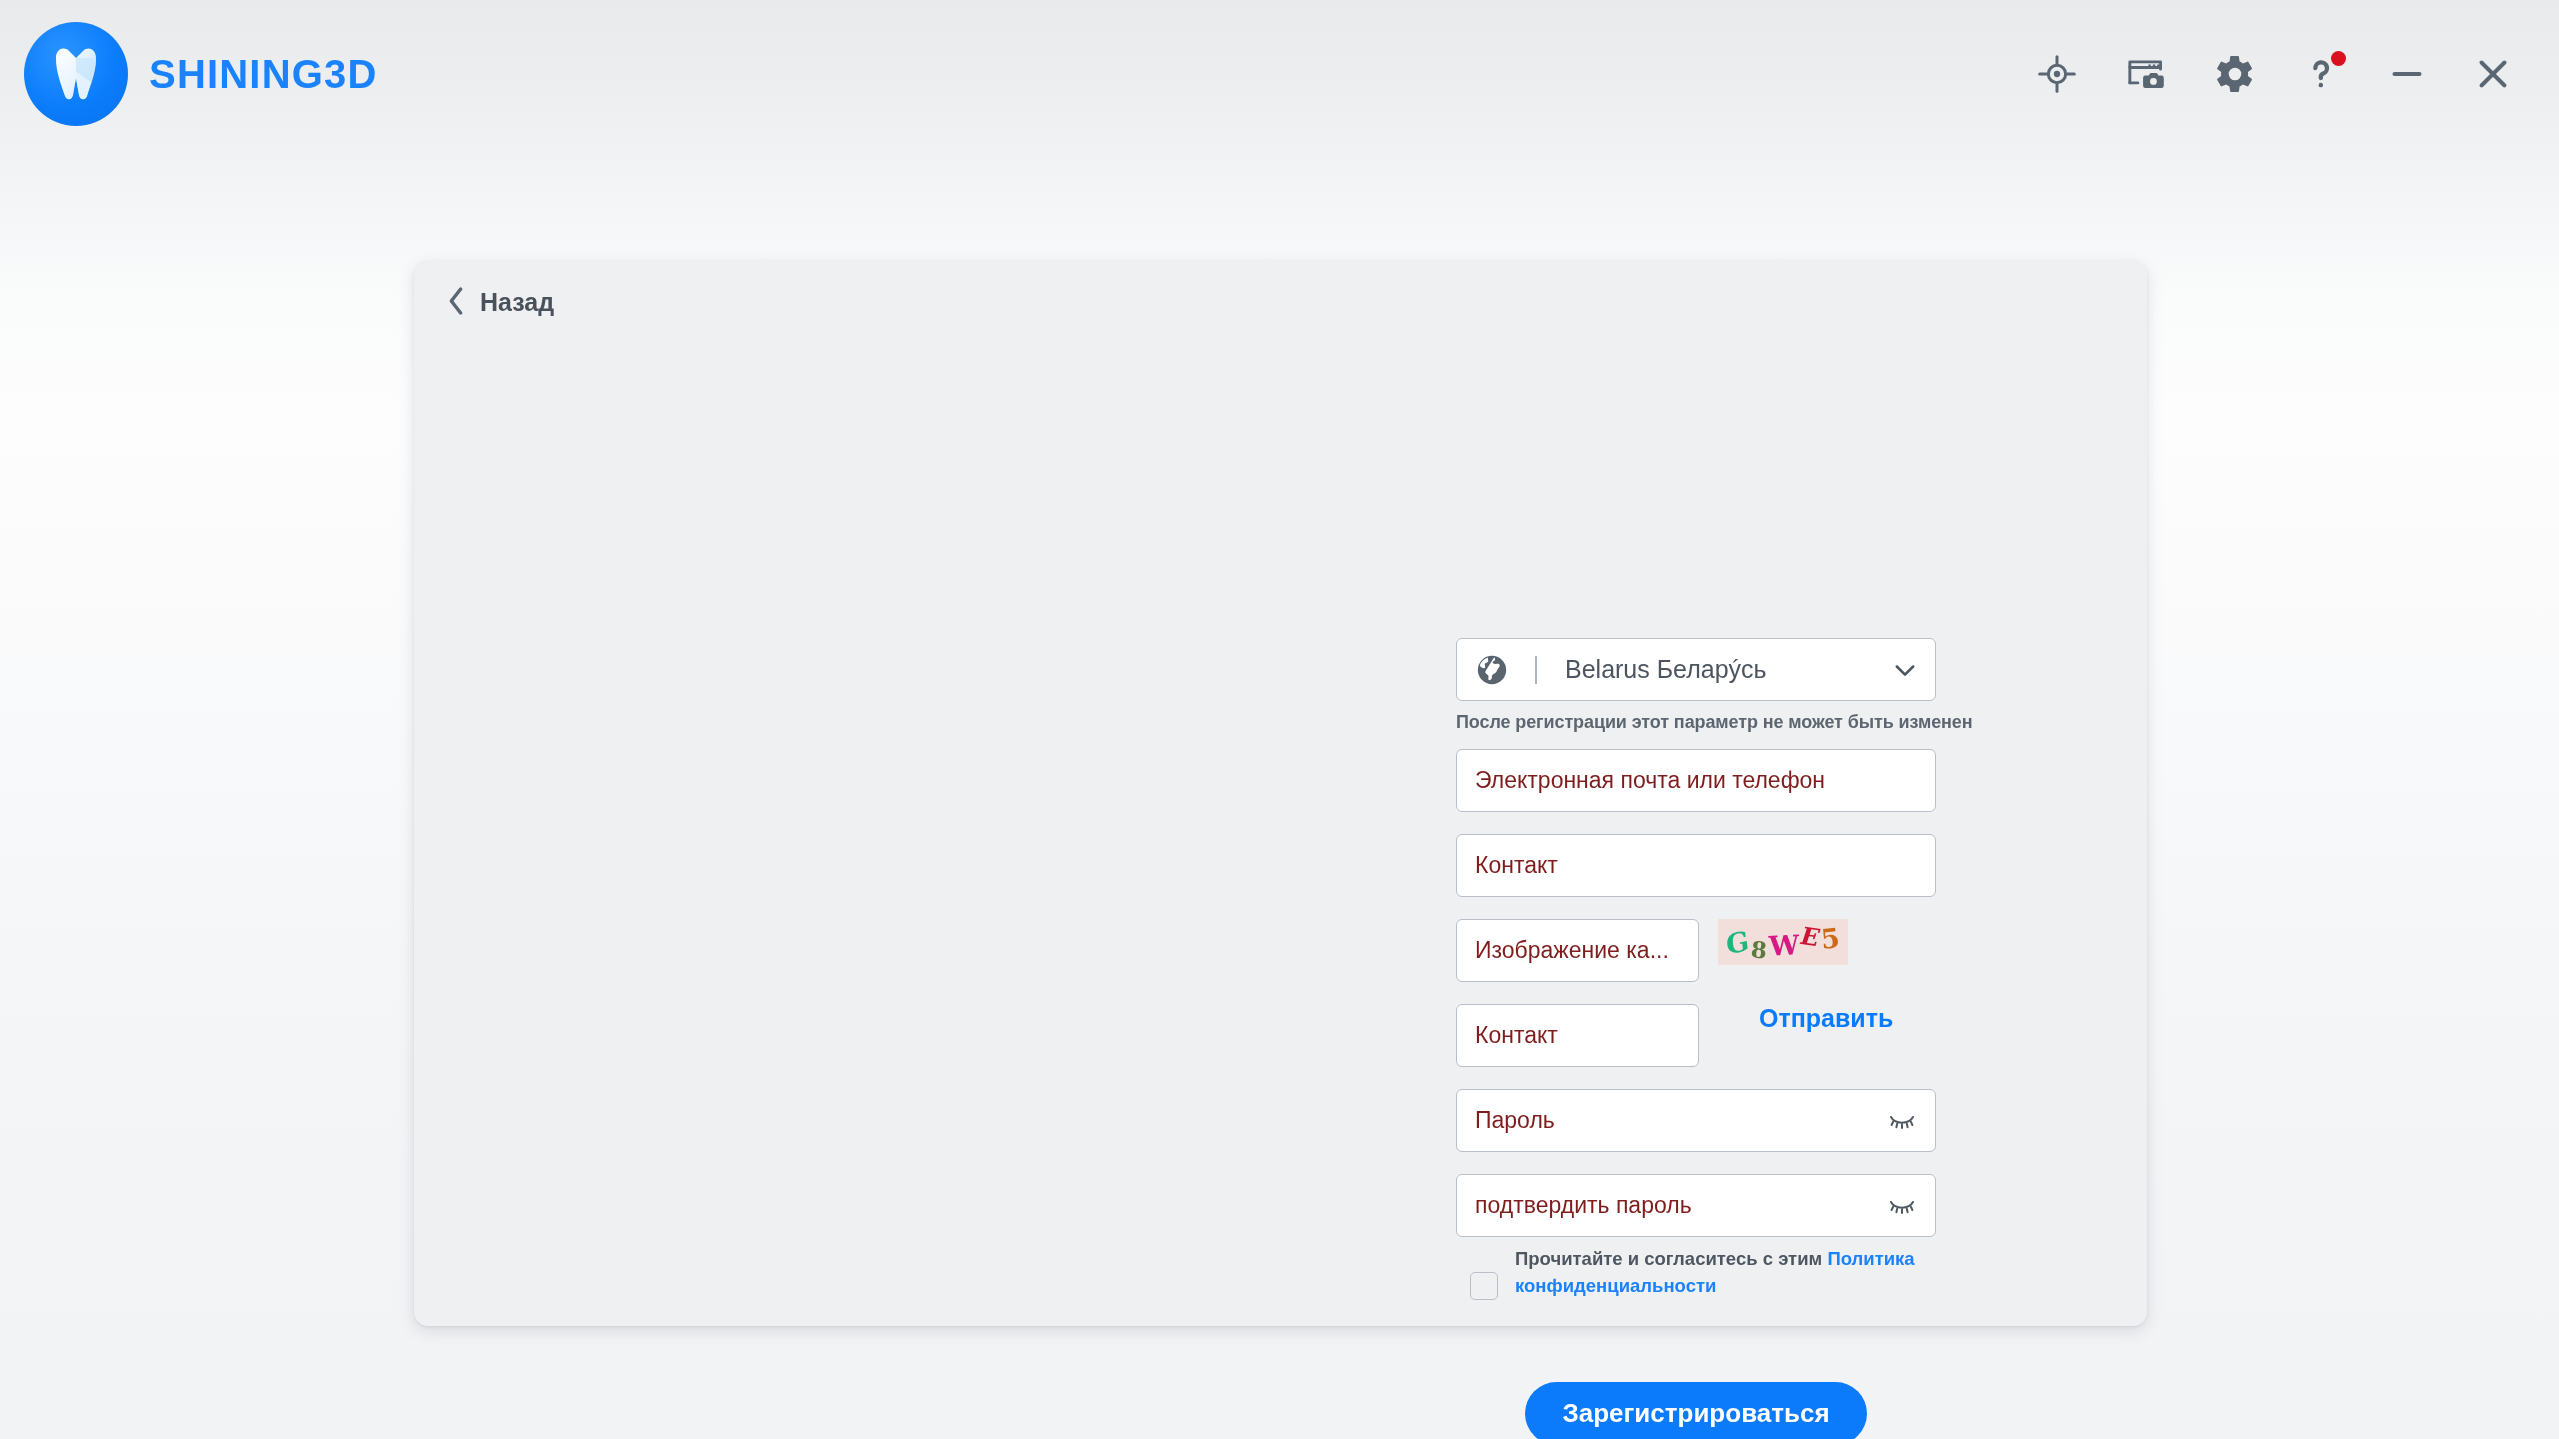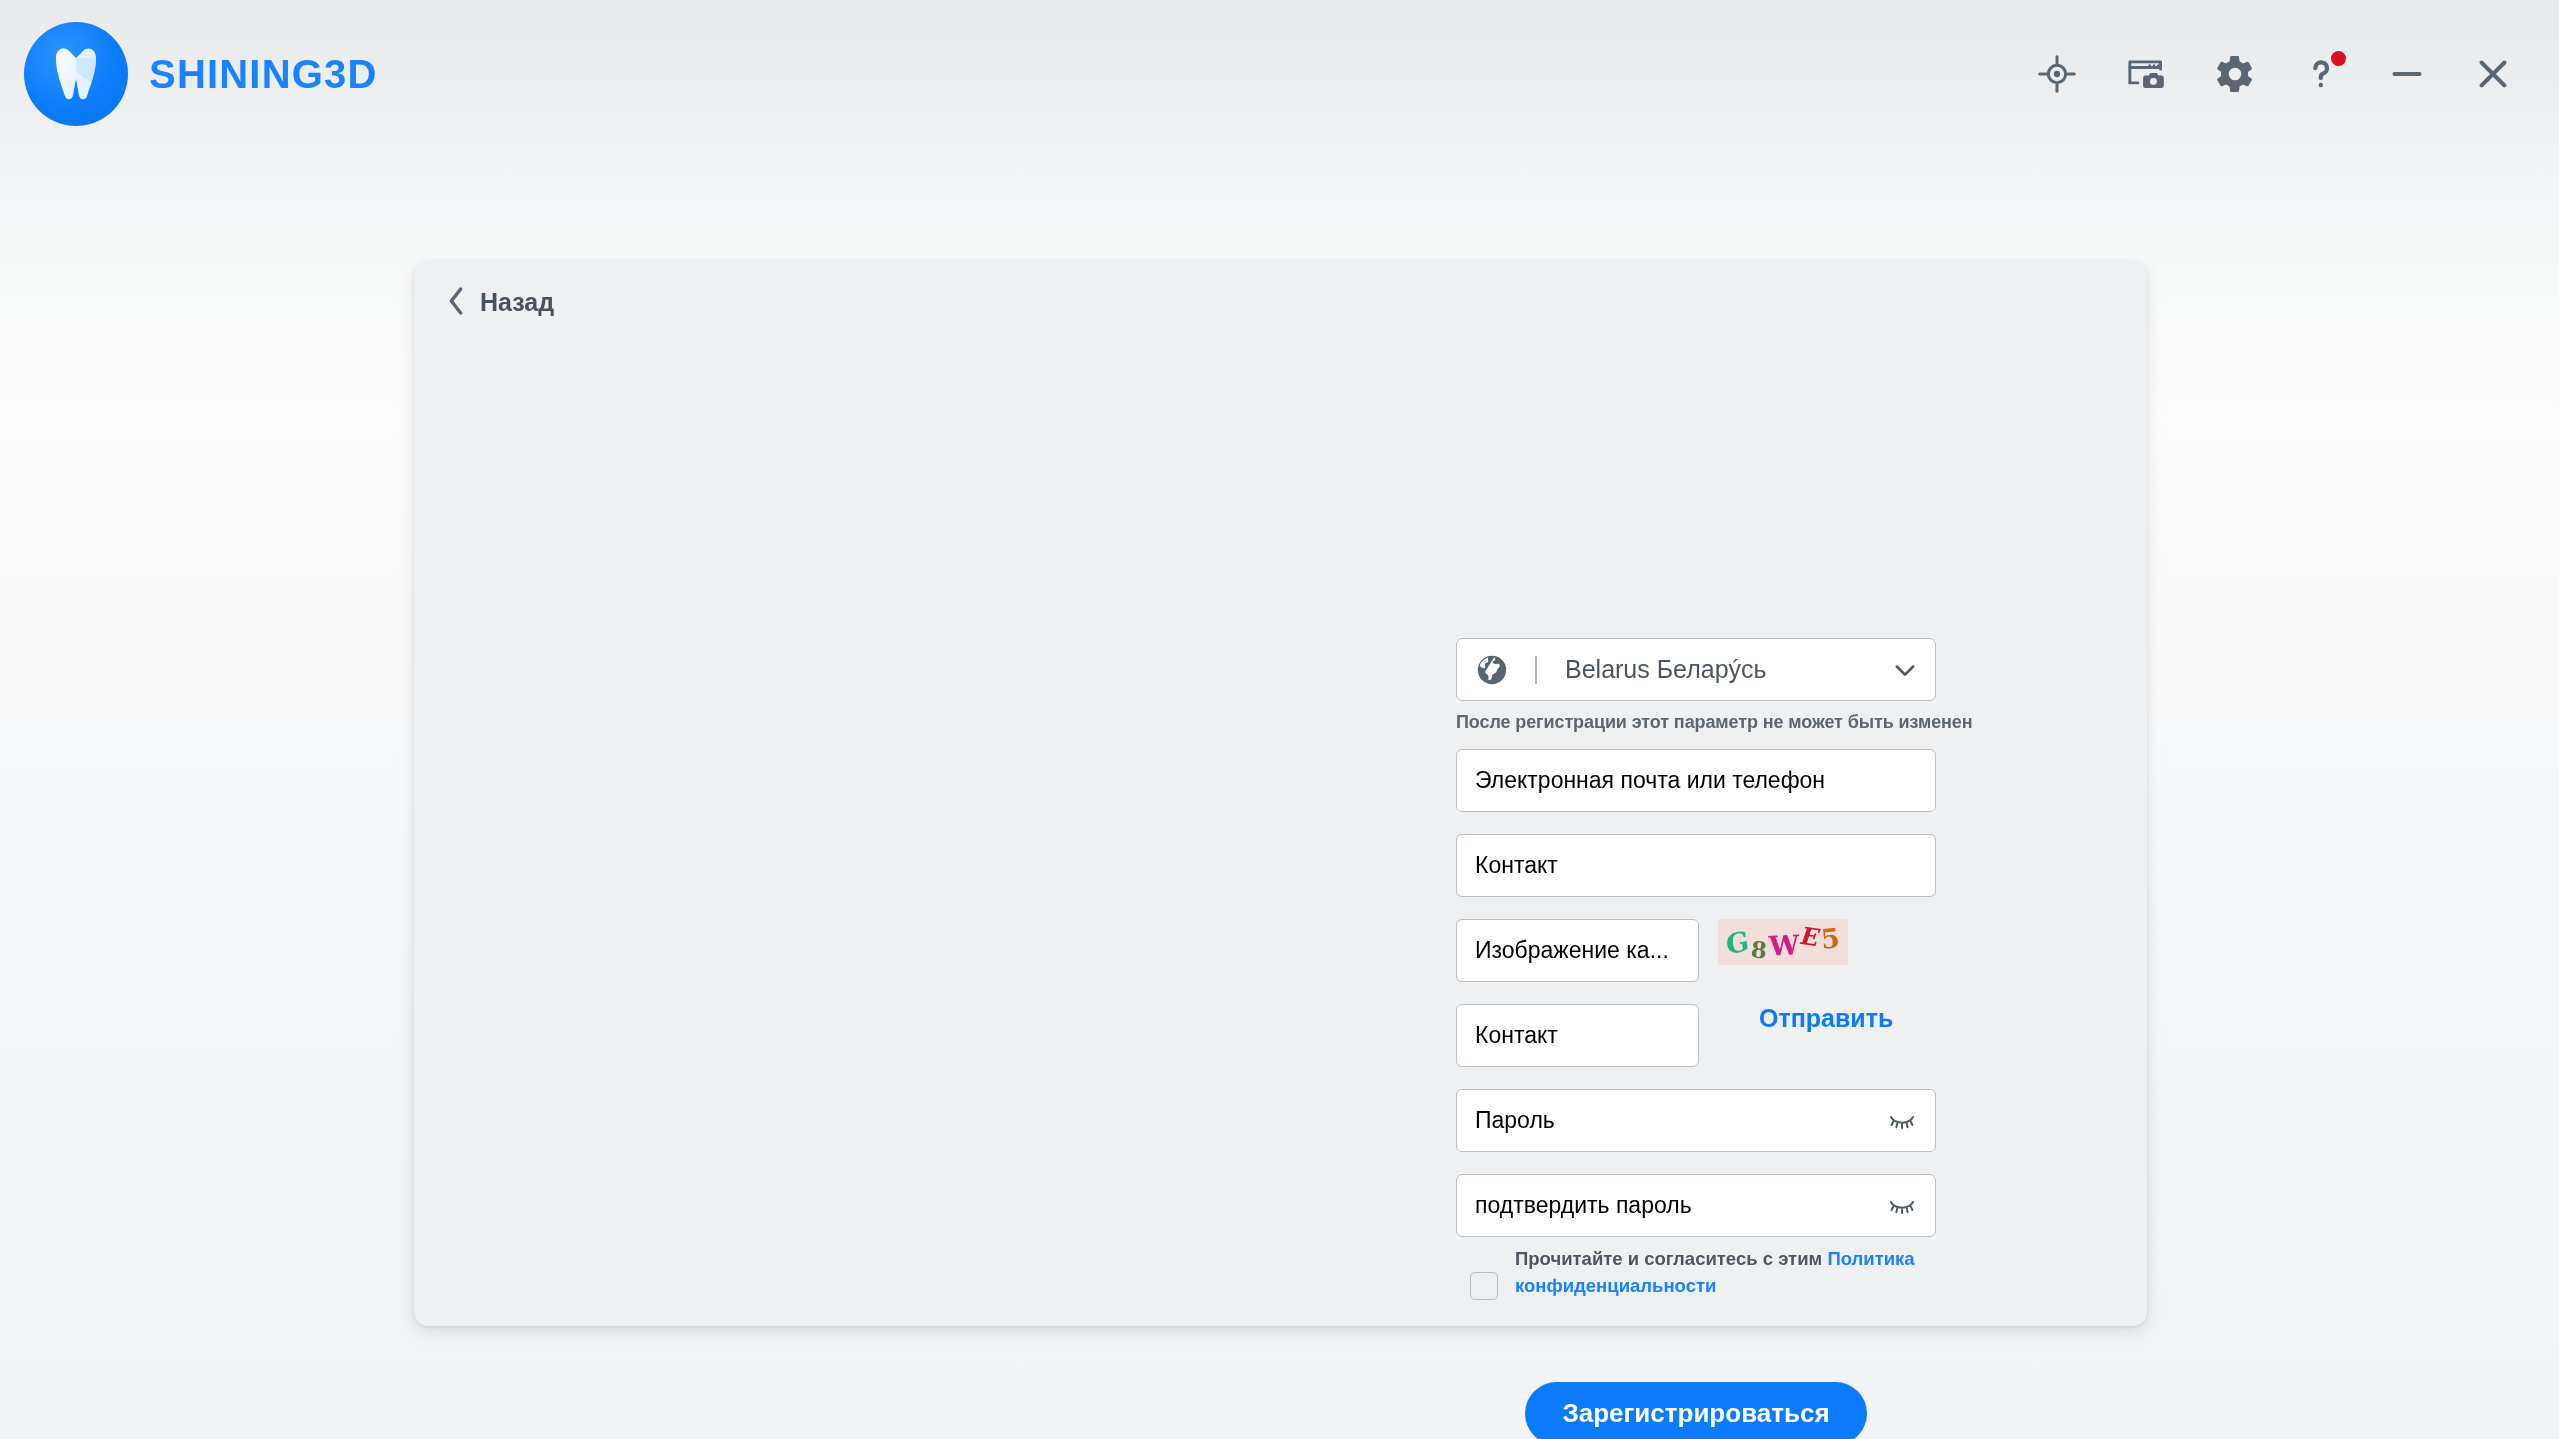--- a/index.html
+++ b/index.html
@@ -137,21 +137,21 @@
     background: #ffffff;
     border: 1.6px solid #b9bfc6;
     border-radius: 6px;
     display: flex;
     align-items: center;
   }
   .field.short { width: 243px; }
 
   .field .ph {
     font-size: 23px;
-    color: #000000;
+    color: #7f1d1d;
     padding-left: 18px;
     white-space: nowrap;
     overflow: hidden;
     pointer-events: none;
   }
 
   
   #country-select {
     height: 63px;
     margin-bottom: 0;

